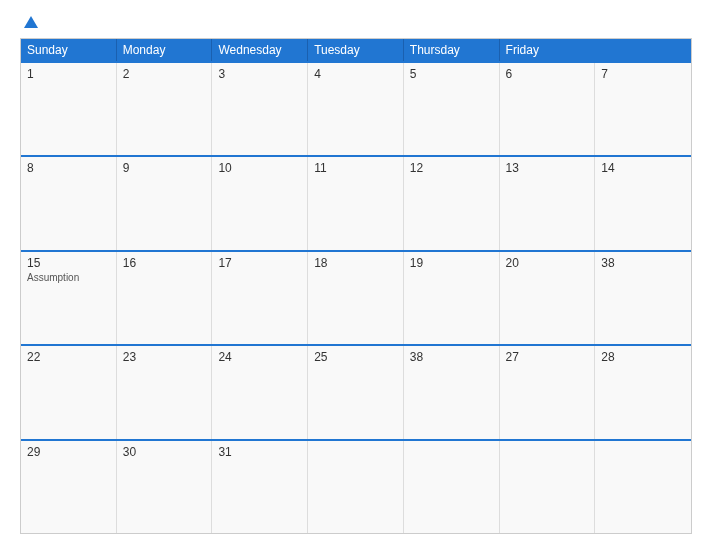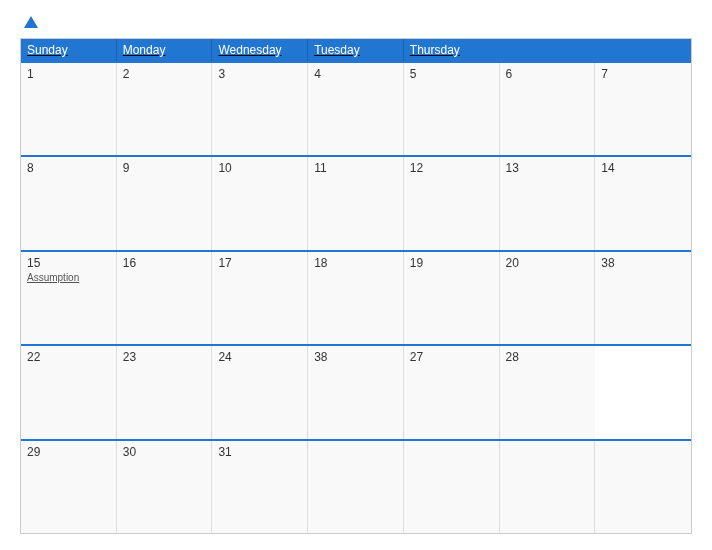--- a/index.html
+++ b/index.html
@@ -68,21 +68,20 @@
     .calendar {
       flex: 1;
       display: flex;
       flex-direction: column;
       border: 1px solid #ccc;
     }
     .day-headers {
       display: grid;
       grid-template-columns: repeat(7, 1fr);
       background: #2176d2;
-      text-decoration: underline;
     }
     .day-header {
       padding: 4px 6px;
       font-size: 12px;
       color: #fff;
       font-weight: normal;
       border-right: 1px solid #1a60b0;
     }
     .day-header:last-child { border-right: none; }
     .weeks {
@@ -112,21 +111,20 @@
     .day-number {
       font-size: 12px;
       color: #333;
       display: block;
     }
     .holiday-label {
       font-size: 10px;
       color: #555;
       display: block;
       margin-top: 2px;
-      text-decoration: underline;
     }
   </style>
 </head>
 <body>
 
 <div class="page">
 
   <div class="header">
     <div class="logo">
       <span class="logo-general"></span>
@@ -139,20 +137,21 @@
     <div class="country"></div>
   </div>
 
   <div class="calendar">
     <div class="day-headers">
     <div class="day-header">Sunday</div>
         <div class="day-header">Monday</div>
         <div class="day-header">Wednesday</div>
         <div class="day-header">Tuesday</div>
         <div class="day-header">Thursday</div>
+        <div class="day-header">Friday</div>
       </div>
     <div class="weeks">
     <div class="week-row">
           <div class="day-cell">
             <span class="day-number">1</span>
           </div>
           <div class="day-cell">
             <span class="day-number">2</span>
           </div>
           <div class="day-cell">
@@ -222,20 +221,23 @@
           <div class="day-cell">
             <span class="day-number">22</span>
           </div>
           <div class="day-cell">
             <span class="day-number">23</span>
           </div>
           <div class="day-cell">
             <span class="day-number">24</span>
           </div>
           <div class="day-cell">
+            <span class="day-number">25</span>
+          </div>
+          <div class="day-cell">
             <span class="day-number">38</span>
           </div>
           <div class="day-cell">
             <span class="day-number">27</span>
           </div>
           <div class="day-cell">
             <span class="day-number">28</span>
           </div>
         </div>
         <div class="week-row">

